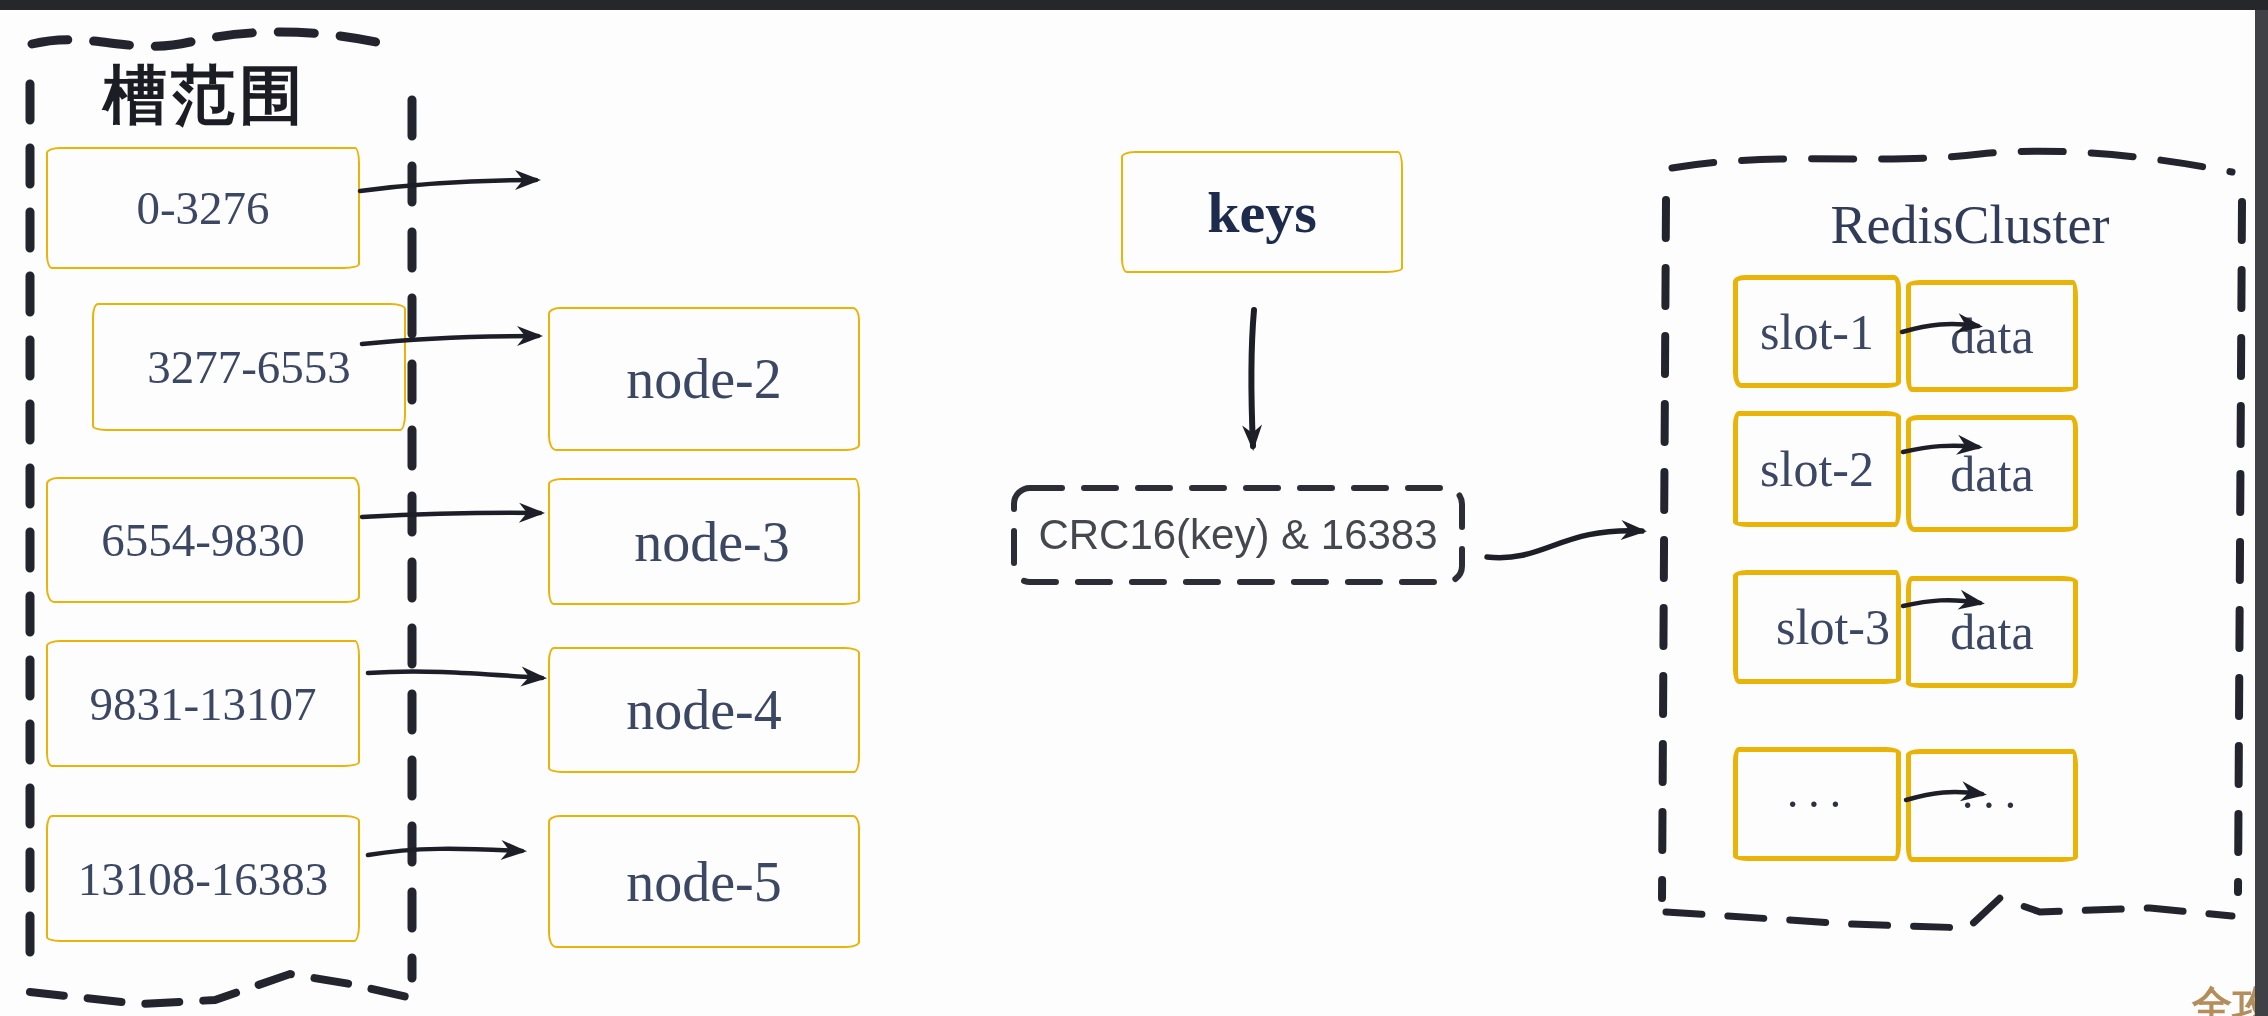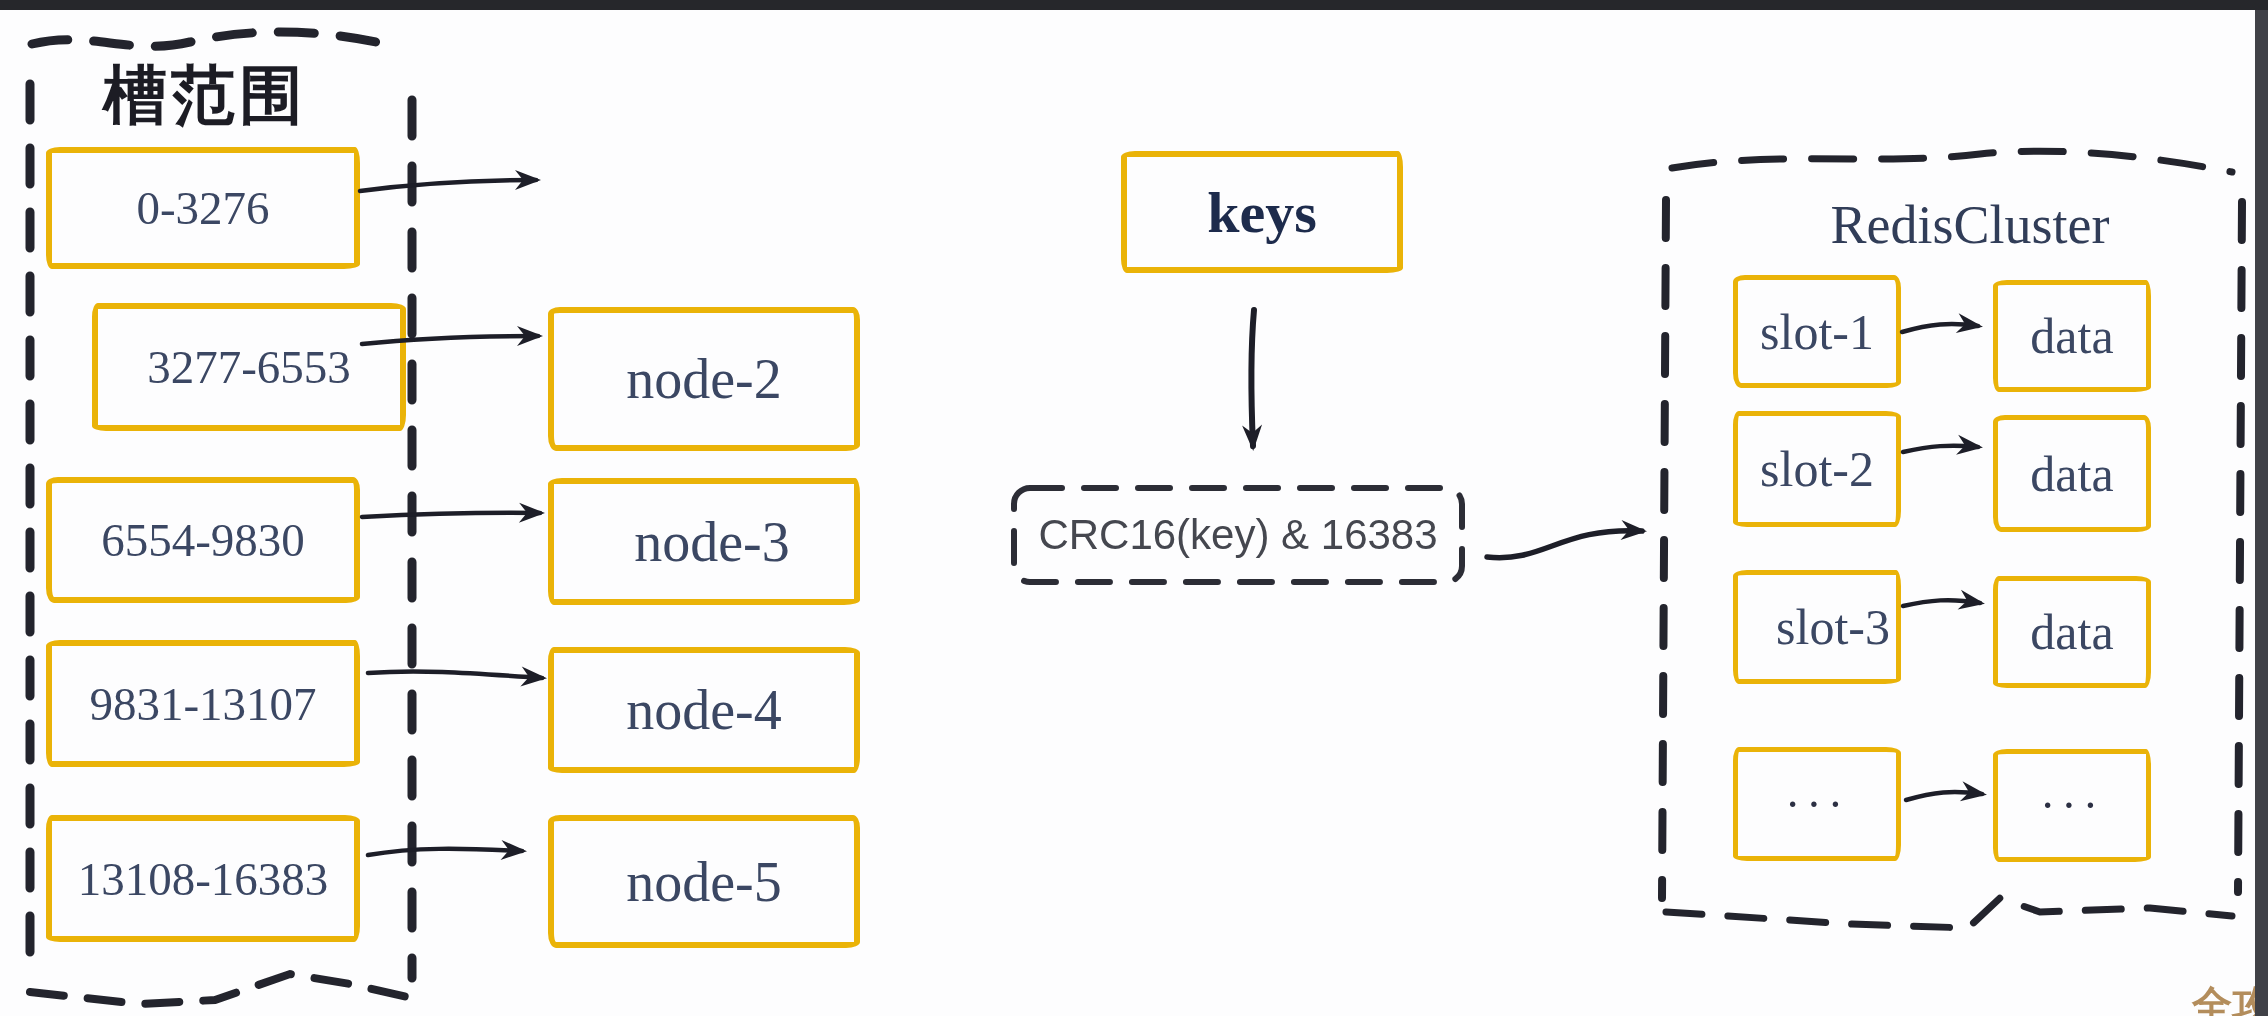--- a/index.html
+++ b/index.html
@@ -4,28 +4,28 @@
 <style>
   html,body{margin:0;padding:0;background:#ffffff;}
   .stage{position:relative;width:2268px;height:1016px;background:#fdfdfe;overflow:hidden;
          font-family:"Liberation Serif","DejaVu Serif",serif;}
   .abs{position:absolute;}
   
   .top-bar{left:0;top:0;width:2268px;height:10px;background:#26272b;z-index:30;}
   .right-bar{right:0;top:0;width:13px;height:1016px;background:#404147;z-index:25;}
   
   .sbox{display:flex;align-items:center;justify-content:center;box-sizing:border-box;
-        border:6px solid #eab308;background:transparent;color:#3b4763;}
+        border:2px solid #eab308;background:transparent;color:#3b4763;}
   .sk1{border-radius:14px 5px 16px 6px / 6px 16px 5px 14px;}
   .sk2{border-radius:6px 15px 6px 14px / 14px 6px 16px 5px;}
   .sk3{border-radius:12px 7px 14px 8px / 7px 13px 6px 15px;}
   .range-box{left:46px;width:314px;font-size:47px;}
   .node-box{left:548px;width:312px;font-size:56px;}
   .slot-box{left:1733px;width:168px;font-size:50px;border-width:5px;}
-  .data-box{left:1993px;width:158px;font-size:50px;border-width:5px;}
+  .data-box{left:1906px;width:172px;font-size:50px;border-width:5px;}
   .dots{letter-spacing:6px;font-size:46px;color:#2c3044;}
   
   .cn-title{left:60px;top:52px;width:290px;text-align:center;font-size:64px;font-weight:600;
             color:#1c1c24;letter-spacing:4px;
             font-family:"Liberation Sans","DejaVu Sans",sans-serif;}
   .keys-box{left:1121px;top:151px;width:282px;height:122px;font-size:58px;font-weight:600;
             color:#1d2b4c;font-family:Liberation Serif, serif;}
   .formula{left:1014px;top:488px;width:448px;height:94px;display:flex;align-items:center;
            justify-content:center;font-size:42px;color:#45474f;
            font-family:"Liberation Sans","DejaVu Sans",sans-serif;}

